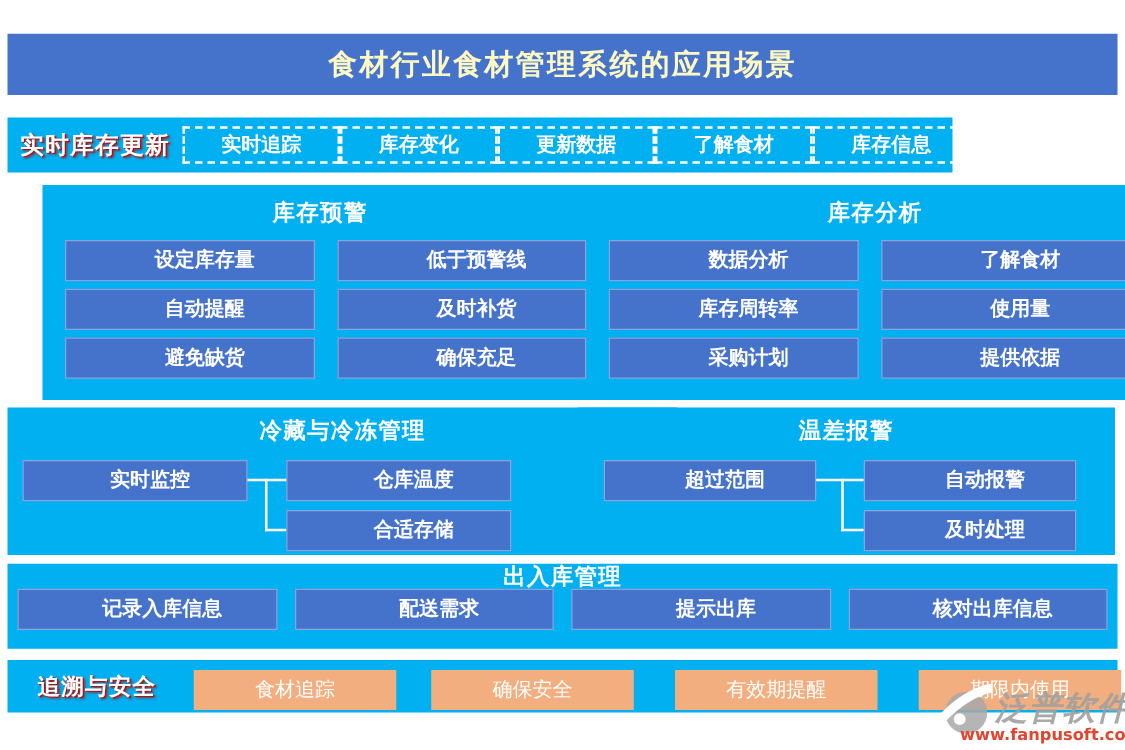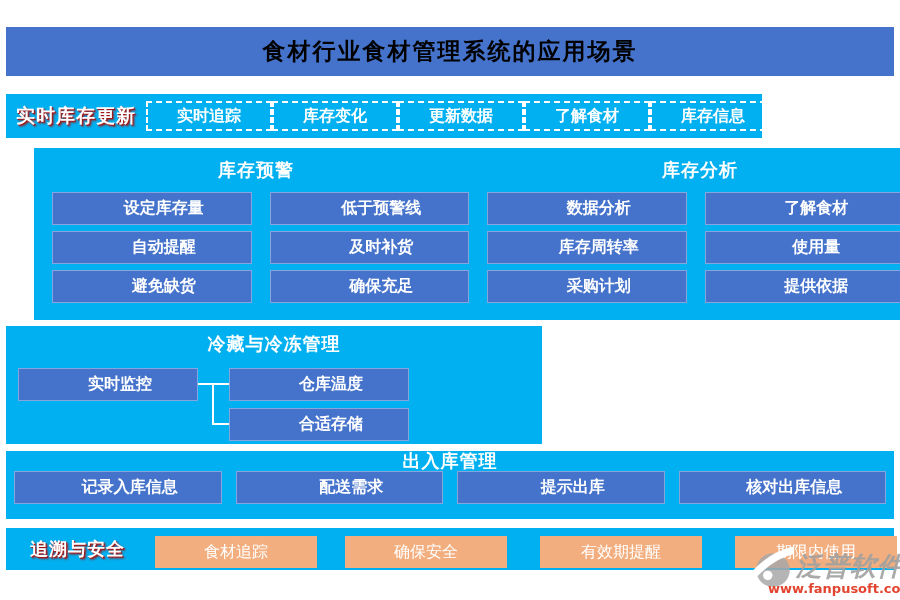--- a/index.html
+++ b/index.html
@@ -12,21 +12,21 @@
   }
   *{margin:0;padding:0;box-sizing:border-box;}
   body{background:#fff;font-family:"DejaVu Sans","Liberation Sans",sans-serif;}
   .page{position:relative;width:900px;height:600px;background:#fff;overflow:hidden;}
 
   
   .titlebar{
     position:absolute;left:6px;top:27px;width:888px;height:49px;
     background:var(--accent-blue);
     display:flex;align-items:center;justify-content:center;
-    color:#000000;font-size:23px;font-weight:bold;letter-spacing:2px;
+    color:#fef9c3;font-size:23px;font-weight:bold;letter-spacing:2px;
   }
 
   
   .cyan{background:var(--cyan);position:absolute;}
 
   
   .row2{left:6px;top:94px;width:756px;height:44px;display:flex;align-items:center;}
   .red-label{
     color:#fff;font-weight:bold;font-size:19px;letter-spacing:1px;white-space:nowrap;
     text-shadow:1px 1px 0 var(--label-red),2px 2px 2px rgba(163,21,21,.85);
@@ -158,20 +158,29 @@
   <div class="cyan midbox leftmid">
     <div class="head">冷藏与冷冻管理</div>
     <div class="blue-btn abs-btn" style="left:12px;top:42px;width:180px;">实时监控</div>
     <div class="line" style="left:192px;top:57px;width:31px;height:2px;"></div>
     <div class="line" style="left:206px;top:57px;width:2px;height:42px;"></div>
     <div class="line" style="left:206px;top:97px;width:17px;height:2px;"></div>
     <div class="blue-btn abs-btn" style="left:223px;top:42px;width:180px;">仓库温度</div>
     <div class="blue-btn abs-btn" style="left:223px;top:82px;width:180px;">合适存储</div>
   </div>
 
+  <div class="cyan midbox rightmid">
+    <div class="head">温差报警</div>
+    <div class="blue-btn abs-btn" style="left:21px;top:42px;width:170px;">超过范围</div>
+    <div class="line" style="left:191px;top:57px;width:38px;height:2px;"></div>
+    <div class="line" style="left:211px;top:57px;width:2px;height:42px;"></div>
+    <div class="line" style="left:211px;top:97px;width:18px;height:2px;"></div>
+    <div class="blue-btn abs-btn" style="left:229px;top:42px;width:170px;">自动报警</div>
+    <div class="blue-btn abs-btn" style="left:229px;top:82px;width:170px;">及时处理</div>
+  </div>
 
   <div class="cyan inoutbox">
     <div class="head">出入库管理</div>
     <div class="btn-grid">
       <div class="blue-btn">记录入库信息</div>
       <div class="blue-btn">配送需求</div>
       <div class="blue-btn">提示出库</div>
       <div class="blue-btn">核对出库信息</div>
     </div>
   </div>

